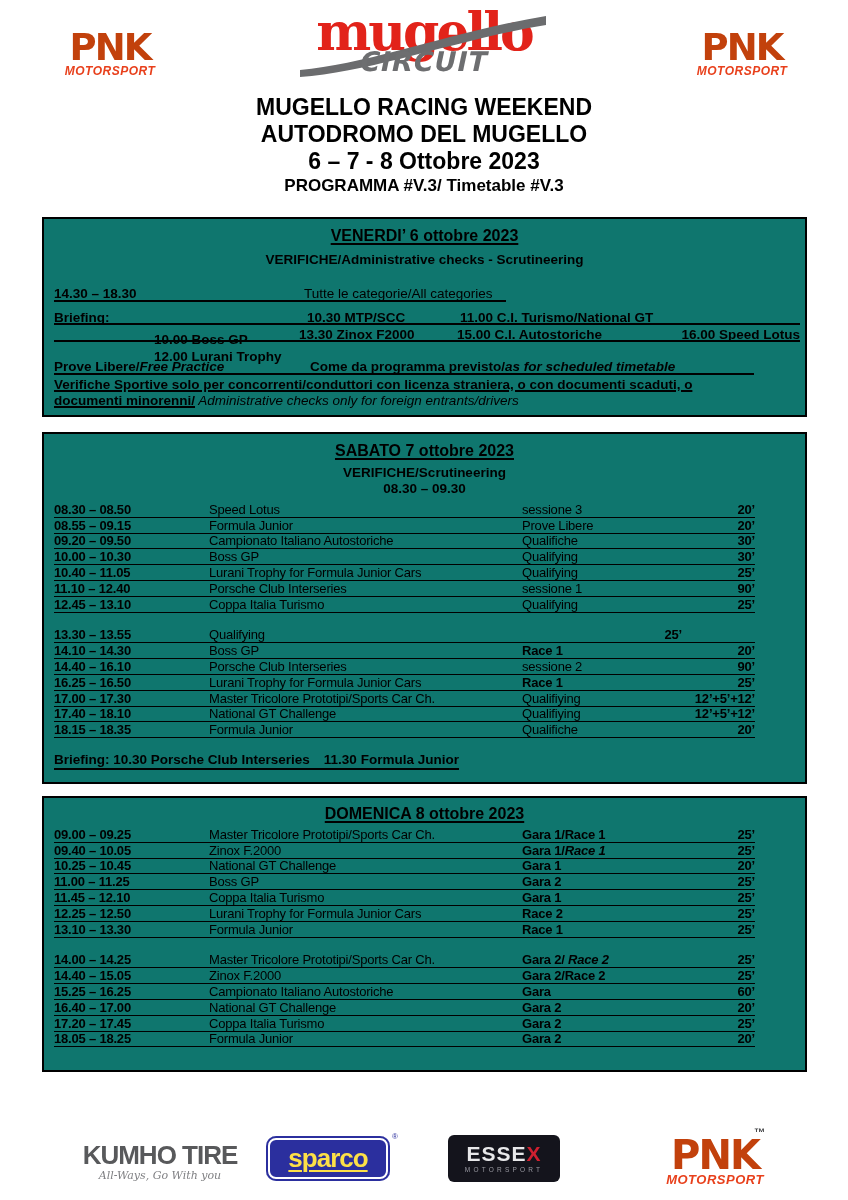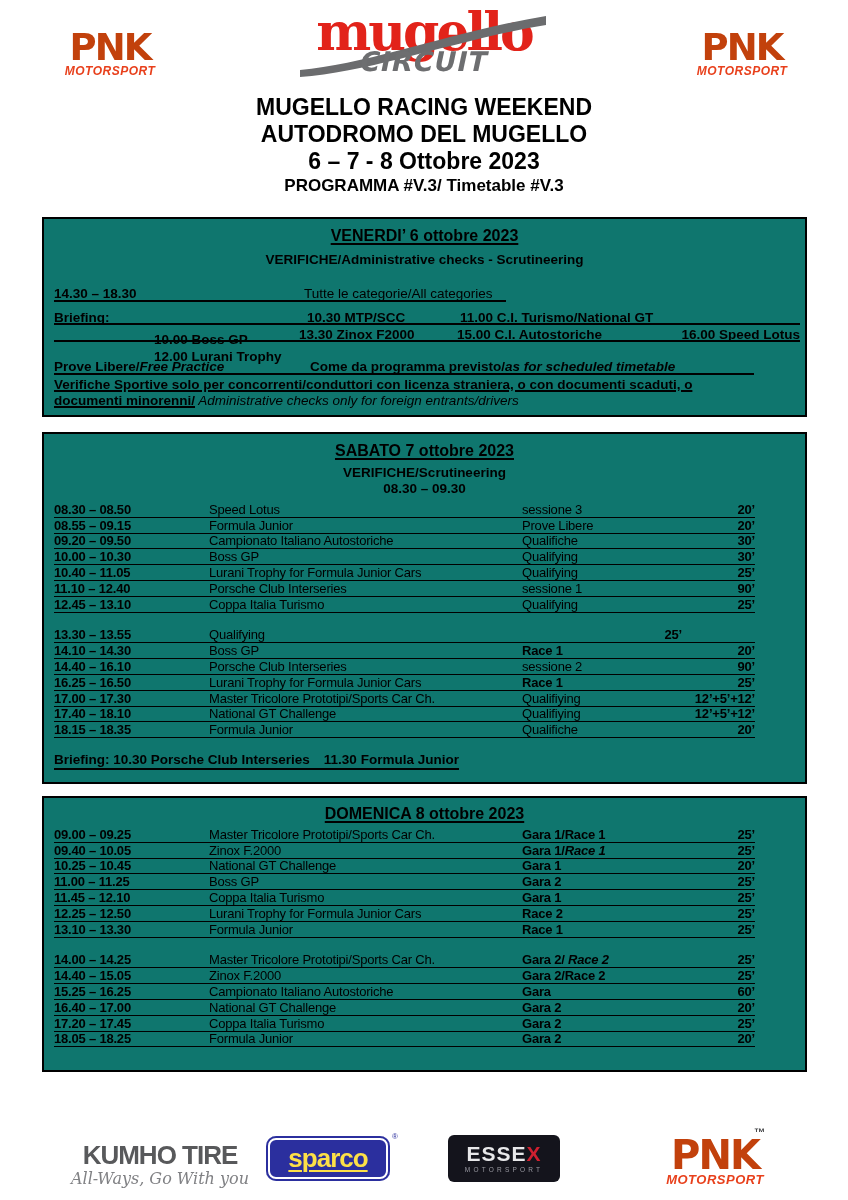--- a/index.html
+++ b/index.html
@@ -67,21 +67,21 @@
   .rows-sat { top:68px; }
   .rows-sun { top:29px; }
 
   .s-briefing { position:absolute; left:10px; top:318px; font-weight:bold; font-size:13.5px;
                 border-bottom:2px solid #000; padding-bottom:1px; white-space:nowrap; }
   .s-briefing .part2 { margin-left:14px; }
 
   
   .kumho { position:absolute; left:60px; top:1142px; width:200px; text-align:center; }
   .kumho-title { font-size:26px; font-weight:bold; color:#58595b; letter-spacing:-1px; line-height:26px; }
-  .kumho-tagline { font-family:"DejaVu Serif", serif; font-style:italic; font-size:16px; color:#808184; margin-top:1px; }
+  .kumho-tagline { font-family:"DejaVu Serif", serif; font-style:italic; font-size:11px; color:#808184; margin-top:1px; }
 
   .sparco-wrap { position:absolute; left:266px; top:1136px; }
   .sparco-box { width:124px; height:45px; background:#2b2f9e; border-radius:10px;
                 box-shadow:inset 0 0 0 2px #2b2f9e, inset 0 0 0 4px #ffffff;
                 display:flex; align-items:center; justify-content:center; }
   .sparco-text { color:#fde047; font-weight:bold; font-size:26px; letter-spacing:-1px;
                  text-decoration:underline; text-underline-offset:3px; text-decoration-thickness:2px; }
   .sparco-reg { position:absolute; right:-8px; top:-4px; font-size:8px; color:#2b2f9e; }
 
   .essex { position:absolute; left:448px; top:1135px; width:112px; height:47px; background:#14141c;

